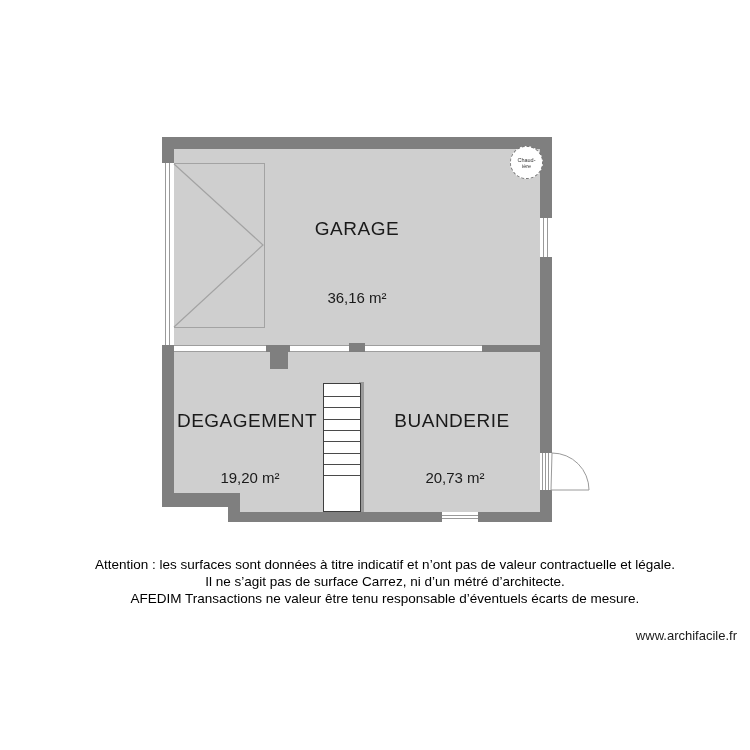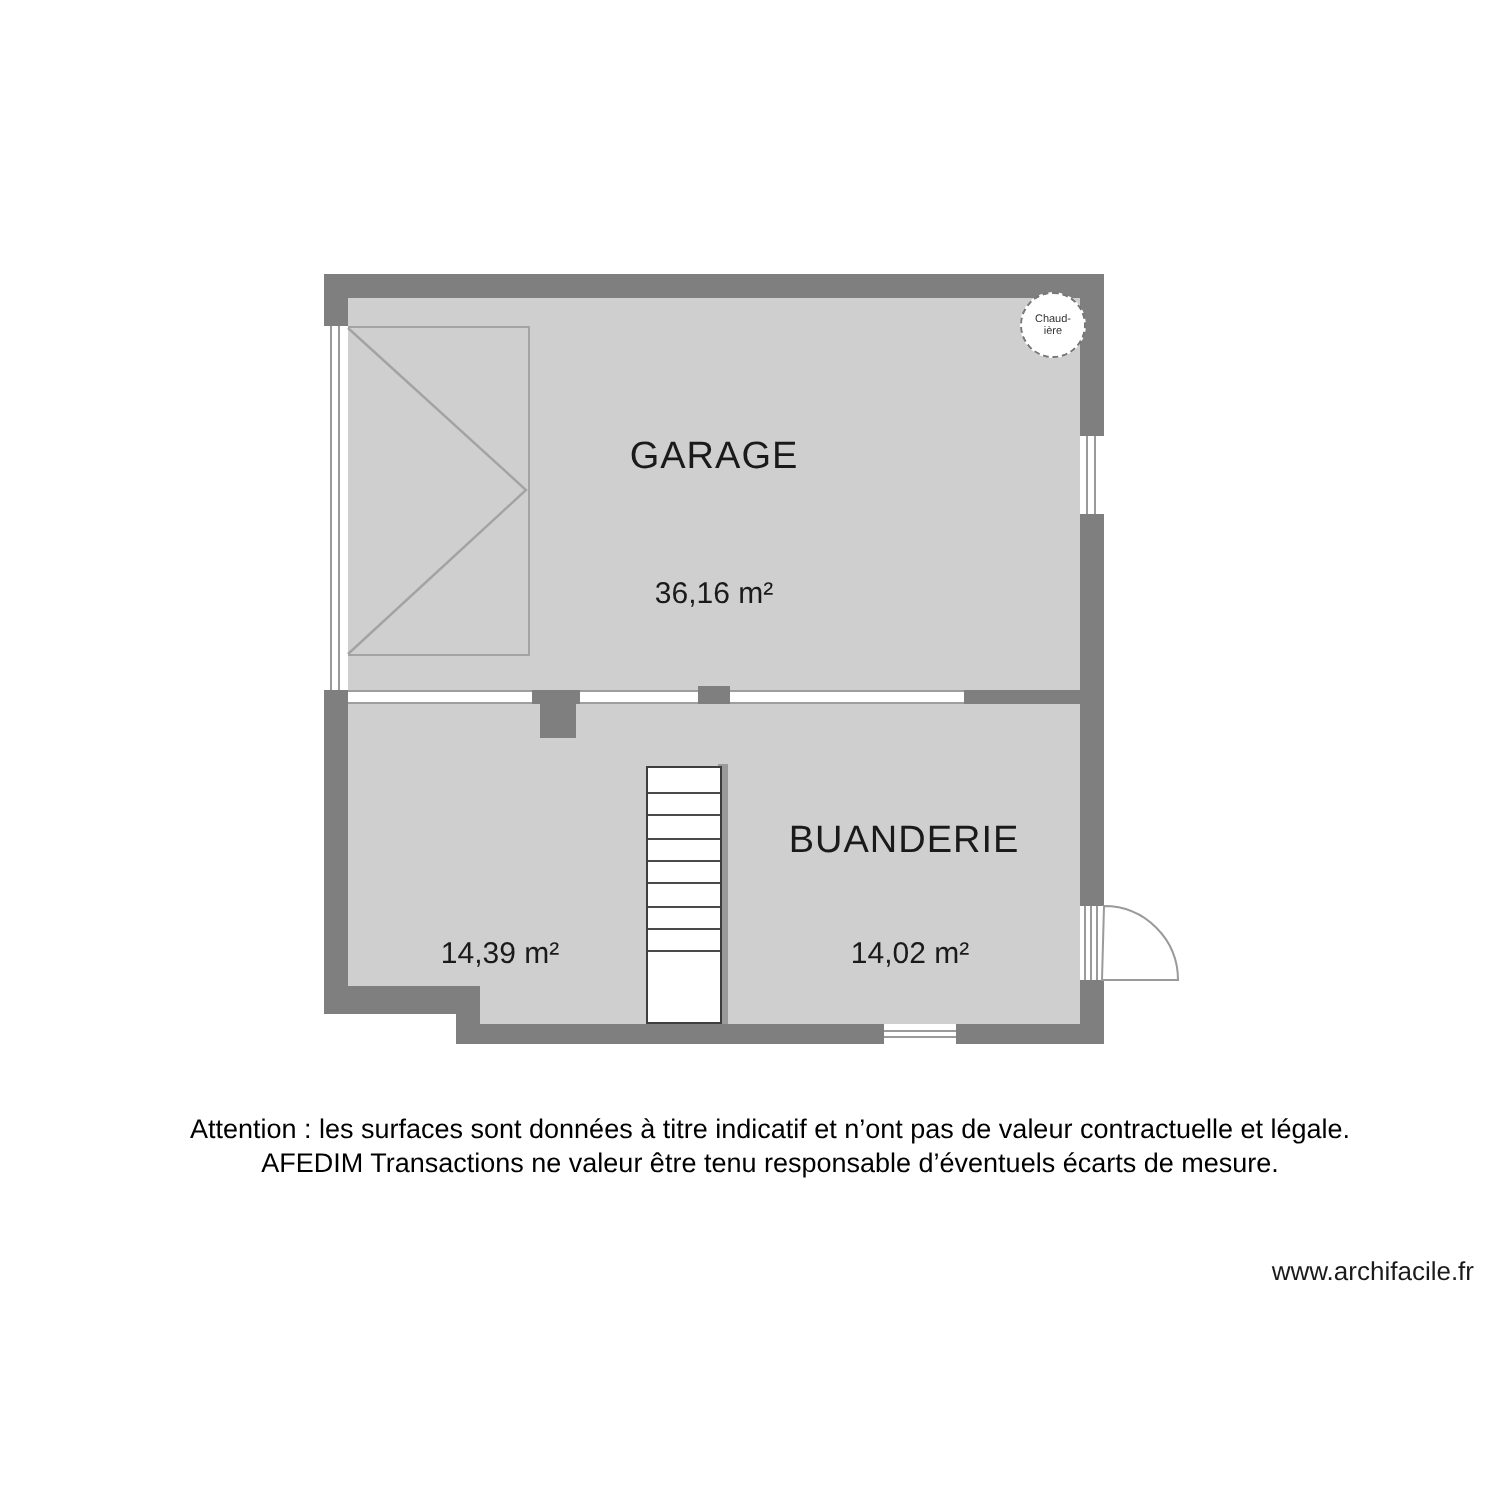--- a/index.html
+++ b/index.html
@@ -112,24 +112,26 @@
   </div>
 
   <div class="abs boiler" style="left:510px;top:146px;width:33px;height:33px;">
     <span>Chaud-</span>
     <span>ière</span>
   </div>
 
   <div class="room-name" style="left:357px;top:229px;">GARAGE</div>
   <div class="room-area" style="left:357px;top:257px;">36,16 m²</div>
 
-  <div class="room-area" style="left:250px;top:437px;">14,39 m²</div>
+  <div class="room-name" style="left:247px;top:421px;">DEGAGEMENT</div>
+  <div class="room-area" style="left:250px;top:437px;">19,20 m²</div>
 
   <div class="room-name" style="left:452px;top:421px;">BUANDERIE</div>
-  <div class="room-area" style="left:455px;top:437px;">14,02 m²</div>
+  <div class="room-area" style="left:455px;top:437px;">20,73 m²</div>
 </div>
 
 <div class="disclaimer">
   <div>Attention : les surfaces sont données à titre indicatif et n’ont pas de valeur contractuelle et légale.</div>
+  <div>Il ne s’agit pas de surface Carrez, ni d’un métré d’architecte.</div>
   <div>AFEDIM Transactions ne valeur être tenu responsable d’éventuels écarts de mesure.</div>
 </div>
 
 <div class="watermark">www.archifacile.fr</div>
 
 </body></html>

